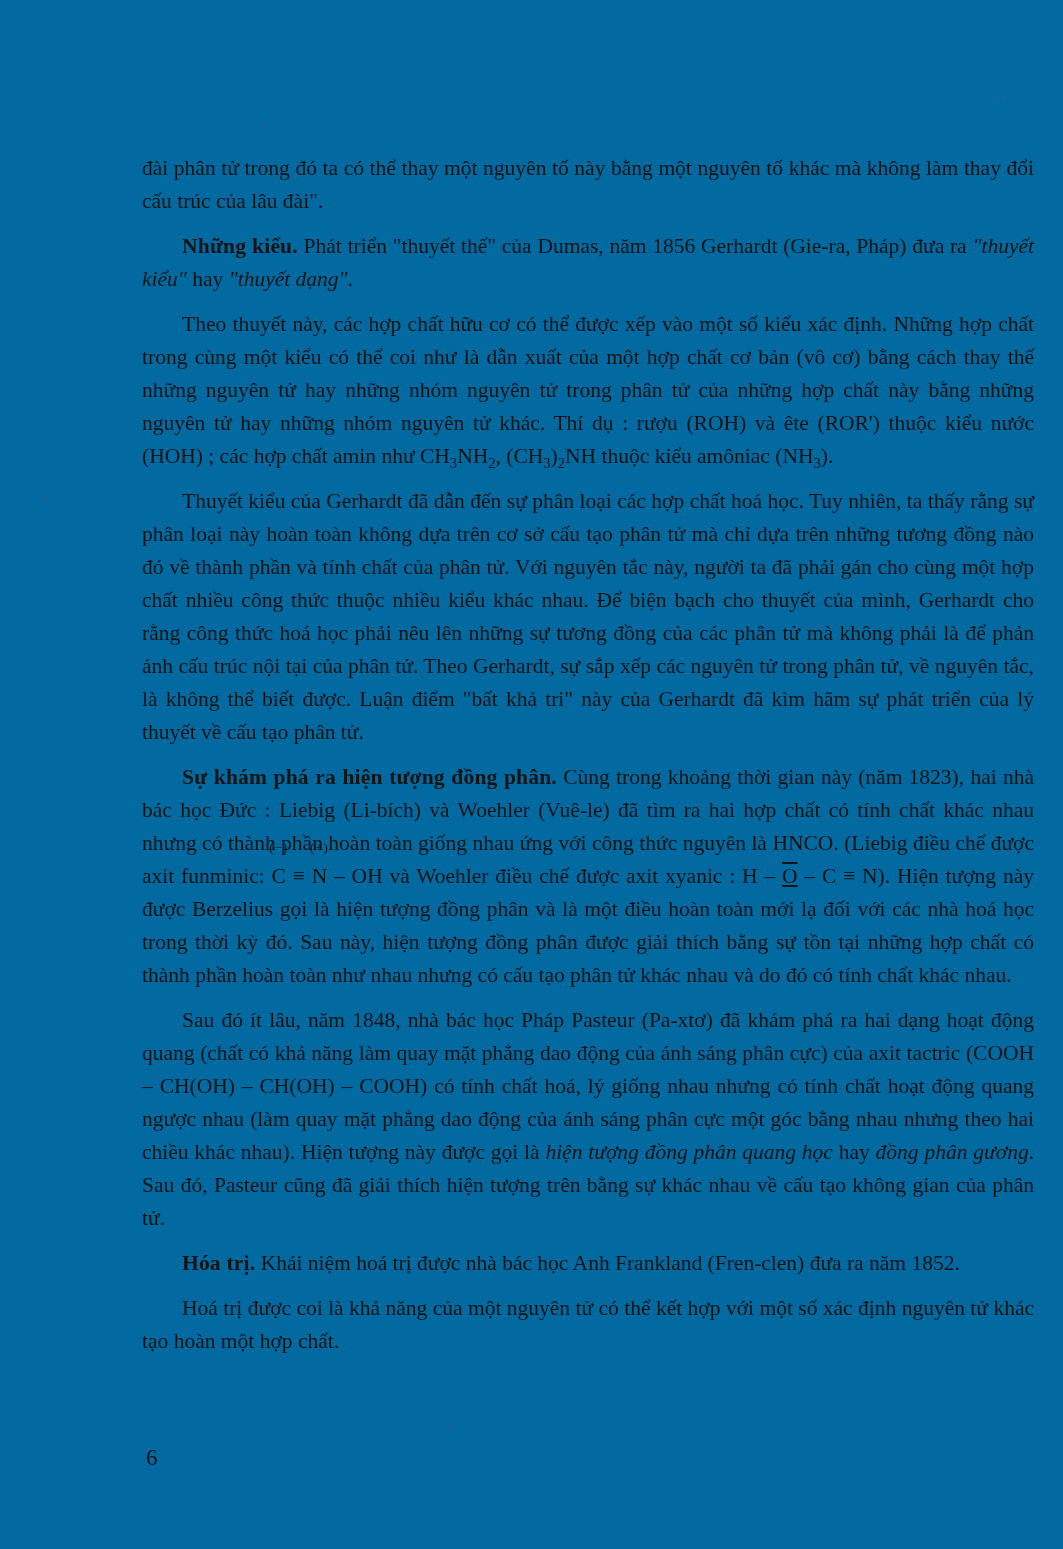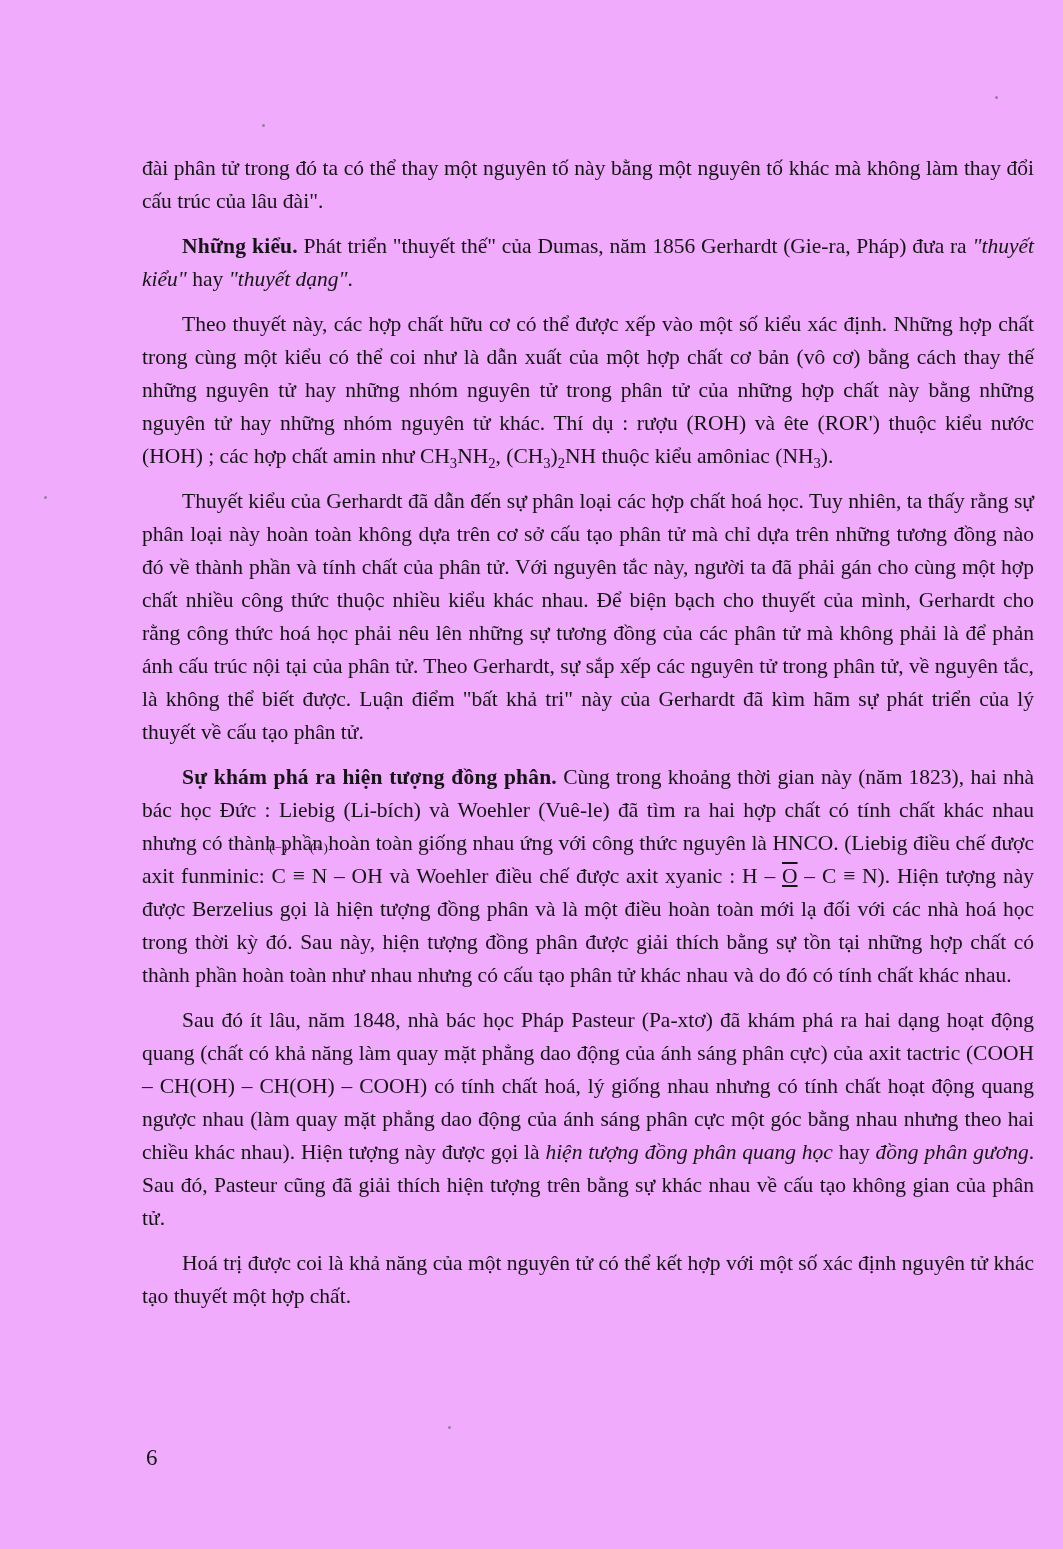--- a/index.html
+++ b/index.html
@@ -4,21 +4,21 @@
 <style>
   html, body {
     margin: 0;
     padding: 0;
     background: #ffffff;
   }
   .page {
     position: relative;
     width: 1063px;
     height: 1549px;
-    background: #f0abfc;
+    background: #0369a1;
     color: #141414;
     font-family: "Liberation Serif", "DejaVu Serif", serif;
     overflow: hidden;
   }
   .text-block {
     position: absolute;
     left: 142px;
     top: 152px;
     width: 892px;
     font-size: 21.5px;
@@ -77,20 +77,21 @@
 <body>
 
 <div class="page">
   <div class="text-block" id="paragraphs">
       <p><span>đài phân tử trong đó ta có thể thay một nguyên tố này bằng một nguyên tố khác mà không làm thay đổi cấu trúc của lâu đài".</span></p>
       <p class="indent"><b>Những kiểu.</b><span> Phát triển "thuyết thế" của Dumas, năm 1856 Gerhardt (Gie-ra, Pháp) đưa ra </span><i>"thuyết kiểu"</i><span> hay </span><i>"thuyết dạng"</i><span>.</span></p>
       <p class="indent"><span>Theo thuyết này, các hợp chất hữu cơ có thể được xếp vào một số kiểu xác định. Những hợp chất trong cùng một kiểu có thể coi như là dẫn xuất của một hợp chất cơ bản (vô cơ) bằng cách thay thế những nguyên tử hay những nhóm nguyên tử trong phân tử của những hợp chất này bằng những nguyên tử hay những nhóm nguyên tử khác. Thí dụ : rượu (ROH) và ête (ROR') thuộc kiểu nước (HOH) ; các hợp chất amin như CH</span><sub>3</sub><span>NH</span><sub>2</sub><span>, (CH</span><sub>3</sub><span>)</span><sub>2</sub><span>NH thuộc kiểu amôniac (NH</span><sub>3</sub><span>).</span></p>
       <p class="indent"><span>Thuyết kiểu của Gerhardt đã dẫn đến sự phân loại các hợp chất hoá học. Tuy nhiên, ta thấy rằng sự phân loại này hoàn toàn không dựa trên cơ sở cấu tạo phân tử mà chỉ dựa trên những tương đồng nào đó về thành phần và tính chất của phân tử. Với nguyên tắc này, người ta đã phải gán cho cùng một hợp chất nhiều công thức thuộc nhiều kiểu khác nhau. Để biện bạch cho thuyết của mình, Gerhardt cho rằng công thức hoá học phải nêu lên những sự tương đồng của các phân tử mà không phải là để phản ánh cấu trúc nội tại của phân tử. Theo Gerhardt, sự sắp xếp các nguyên tử trong phân tử, về nguyên tắc, là không thể biết được. Luận điểm "bất khả tri" này của Gerhardt đã kìm hãm sự phát triển của lý thuyết về cấu tạo phân tử.</span></p>
       <p class="indent"><b>Sự khám phá ra hiện tượng đồng phân.</b><span> Cùng trong khoảng thời gian này (năm 1823), hai nhà bác học Đức : Liebig (Li-bích) và Woehler (Vuê-le) đã tìm ra hai hợp chất có tính chất khác nhau nhưng có thành phần hoàn toàn giống nhau ứng với công thức nguyên là HNCO. (Liebig điều chế được axit funminic:  </span><span class="charged"><span class="charge">(−)</span>C</span><span> ≡ </span><span class="charged"><span class="charge">(+)</span>N</span><span> – OH và Woehler điều chế được axit xyanic : H – </span><span class="ovl">O</span><span> – C ≡ N). Hiện tượng này được Berzelius gọi là hiện tượng đồng phân và là một điều hoàn toàn mới lạ đối với các nhà hoá học trong thời kỳ đó. Sau này, hiện tượng đồng phân được giải thích bằng sự tồn tại những hợp chất có thành phần hoàn toàn như nhau nhưng có cấu tạo phân tử khác nhau và do đó có tính chất khác nhau.</span></p>
       <p class="indent"><span>Sau đó ít lâu, năm 1848, nhà bác học Pháp Pasteur (Pa-xtơ) đã khám phá ra hai dạng hoạt động quang (chất có khả năng làm quay mặt phẳng dao động của ánh sáng phân cực) của axit tactric (COOH – CH(OH) – CH(OH) – COOH) có tính chất hoá, lý giống nhau nhưng có tính chất hoạt động quang ngược nhau (làm quay mặt phẳng dao động của ánh sáng phân cực một góc bằng nhau nhưng theo hai chiều khác nhau). Hiện tượng này được gọi là </span><i>hiện tượng đồng phân quang học</i><span> hay </span><i>đồng phân gương</i><span>. Sau đó, Pasteur cũng đã giải thích hiện tượng trên bằng sự khác nhau về cấu tạo không gian của phân tử.</span></p>
-      <p class="indent"><span>Hoá trị được coi là khả năng của một nguyên tử có thể kết hợp với một số xác định nguyên tử khác tạo thuyết một hợp chất.</span></p>
+      <p class="indent"><b>Hóa trị.</b><span> Khái niệm hoá trị được nhà bác học Anh Frankland (Fren-clen) đưa ra năm 1852.</span></p>
+      <p class="indent"><span>Hoá trị được coi là khả năng của một nguyên tử có thể kết hợp với một số xác định nguyên tử khác tạo hoàn một hợp chất.</span></p>
     </div>
   <div class="page-number">6</div>
   <div class="speck" style="left:995px; top:96px;"></div>
   <div class="speck" style="left:44px;  top:496px;"></div>
   <div class="speck" style="left:262px; top:124px;"></div>
   <div class="speck" style="left:448px; top:1426px;"></div>
 </div>
 
 </body></html>

